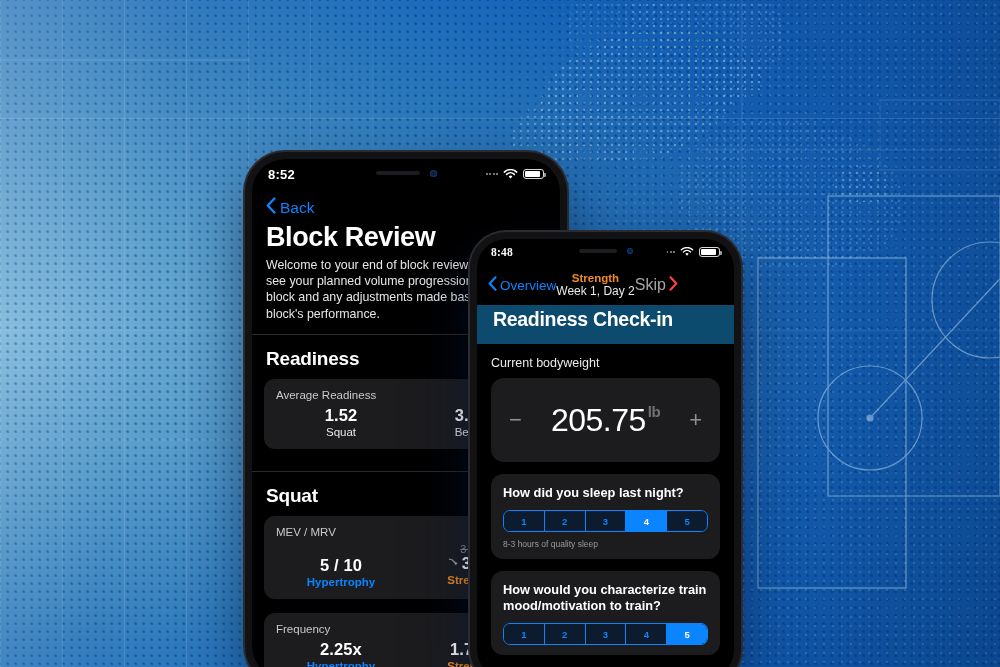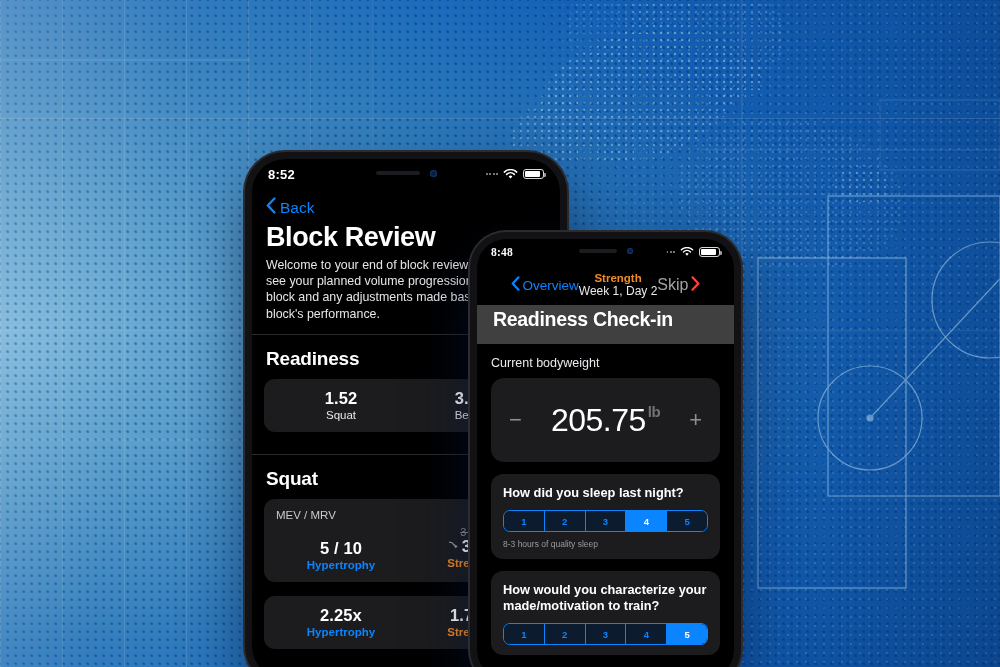--- a/index.html
+++ b/index.html
@@ -138,29 +138,29 @@
   .hyp{color:#0a84ff;text-align:center;}
   .str{color:#f08a24;}
   .strike{
     color:#8e8e93;font-size:11px;text-decoration:line-through;
     text-decoration-color:#8e8e93;margin-bottom:-1px;
   }
   .valrow{display:flex;align-items:center;justify-content:center;gap:2px;}
   .arrow-dn{display:block;}
 
   
-  .fnav{display:flex;align-items:center;justify-content:center;padding:7px 11px 7px;}
+  .fnav{display:flex;align-items:center;justify-content:flex-start;padding:7px 11px 7px;}
   .fnav-left,.fnav-right{display:flex;align-items:center;gap:3px;}
   .fnav-left span{color:#0a84ff;font-size:13.5px;}
   .fnav-right span{color:#a3a3a3;font-size:16px;}
   .fnav-mid{text-align:center;line-height:13px;}
   .fnav-mid .t1{color:#f08a24;font-size:11.5px;font-weight:700;}
   .fnav-mid .t2{color:#e9e9ee;font-size:12px;}
   .fhead{
-    background:#404040;padding:3px 16px 13px;
+    background:#0c4a6e;padding:3px 16px 13px;
   }
   .fhead h1{margin:0;color:#fff;font-size:19.5px;font-weight:700;letter-spacing:-.3px;}
   .fbody{padding:12px 14px 0;}
   .flabel{color:#e9e9ee;font-size:12.5px;margin-bottom:8px;}
   .weight-card{
     background:#1c1c1e;border-radius:13px;height:84px;
     display:flex;align-items:center;justify-content:space-between;
     padding:0 18px;box-sizing:border-box;
   }
   .step{color:#8e8e93;font-size:22px;line-height:1;user-select:none;}
@@ -267,20 +267,21 @@
           <span class="nav-back-label">Back</span>
         </div>
 
         <div class="big-title">Block Review</div>
         <div class="intro">Welcome to your end of block review. Below you'll see your planned volume progression for next block and any adjustments made based on this block's performance.</div>
 
         <div class="sec-divider"></div>
         <div class="sec-head">Readiness</div>
 
         <div class="card">
+          <div class="card-label">Average Readiness</div>
           <div class="twocol">
             <div class="col">
               <div class="val">1.52</div>
               <div class="sub" style="color:#e6e6ea;font-weight:400;">Squat</div>
             </div>
             <div class="col">
               <div class="val">3.07</div>
               <div class="sub" style="color:#e6e6ea;font-weight:400;">Bench</div>
             </div>
           </div>
@@ -307,20 +308,21 @@
                     </svg>
                 </span>
                 <span class="val">3 / 7</span>
               </div>
               <div class="sub str">Strength</div>
             </div>
           </div>
         </div>
 
         <div class="card" style="margin-top:14px;">
+          <div class="card-label">Frequency</div>
           <div class="twocol">
             <div class="col">
               <div class="val">2.25x</div>
               <div class="sub hyp">Hypertrophy</div>
             </div>
             <div class="col">
               <div class="val">1.75x</div>
               <div class="sub str">Strength</div>
             </div>
           </div>
@@ -409,21 +411,21 @@
               <div>1</div>
               <div>2</div>
               <div>3</div>
               <div class="on">4</div>
               <div>5</div>
             </div>
             <div class="qcaption">8-3 hours of quality sleep</div>
           </div>
 
           <div class="qcard">
-            <div class="qtext">How would you characterize your made/motivation to train?</div>
+            <div class="qtext">How would you characterize train mood/motivation to train?</div>
             <div class="seg">
               <div>1</div>
               <div>2</div>
               <div>3</div>
               <div>4</div>
               <div class="on">5</div>
             </div>
           </div>
 
         </div>

